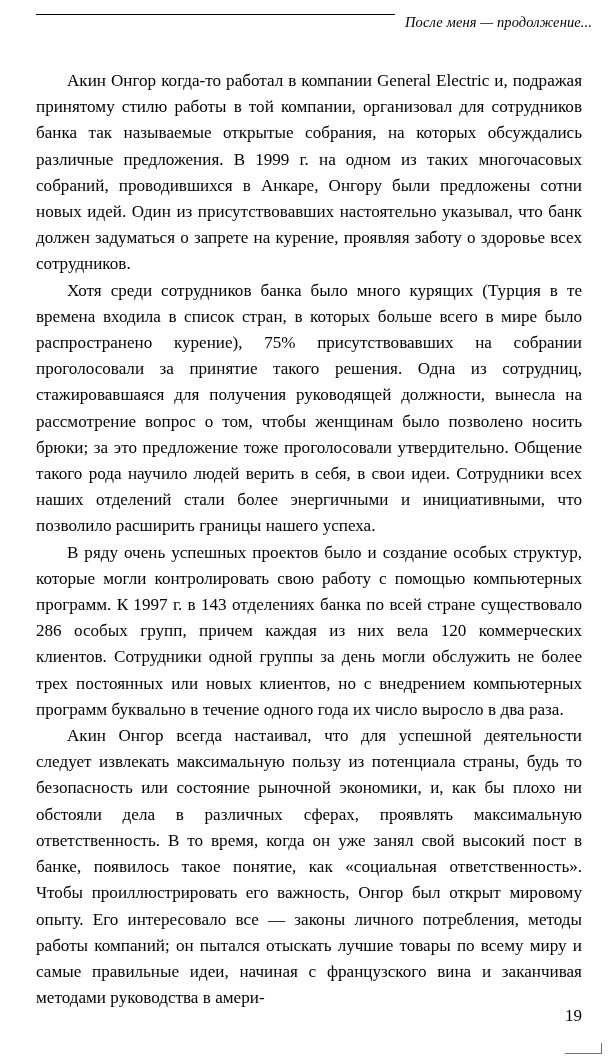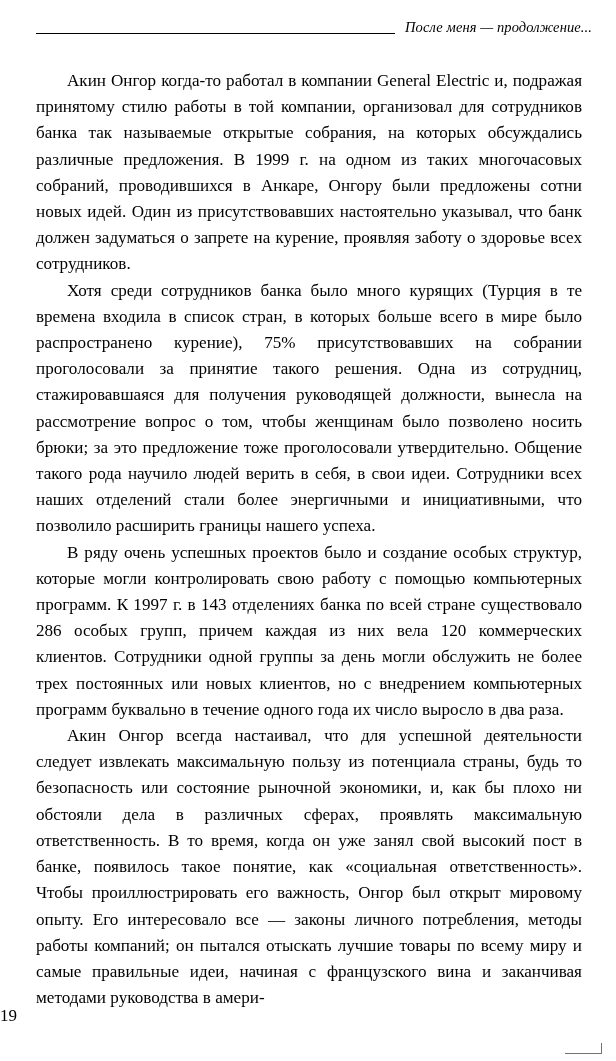--- a/index.html
+++ b/index.html
@@ -22,21 +22,21 @@
     height: 1061px;
   }
   
   .header {
     position: absolute;
     left: 36px;
     top: 14px;
     width: 556px;
     height: 22px;
     display: flex;
-    align-items: flex-end;
+    align-items: flex-start;
     justify-content: flex-end;
   }
   .header-rule {
     flex: 1 1 auto;
     height: 1px;
     background: #000;
     margin-right: 10px;
     margin-bottom: 2px;
   }
   .header-title {
@@ -66,21 +66,21 @@
   }
   p.para + p.para {
     margin-top: 0px;
   }
   
   .folio {
     position: absolute;
     left: 0;
     top: 1006px;
     width: 582px;
-    text-align: left;
+    text-align: right;
     font-size: 17px;
     font-family: "Liberation Serif", "DejaVu Serif", serif;
   }
   .corner-mark {
     position: absolute;
     right: 14px;
     bottom: 7px;
     width: 36px;
     height: 10px;
     border-bottom: 1px solid #000;

